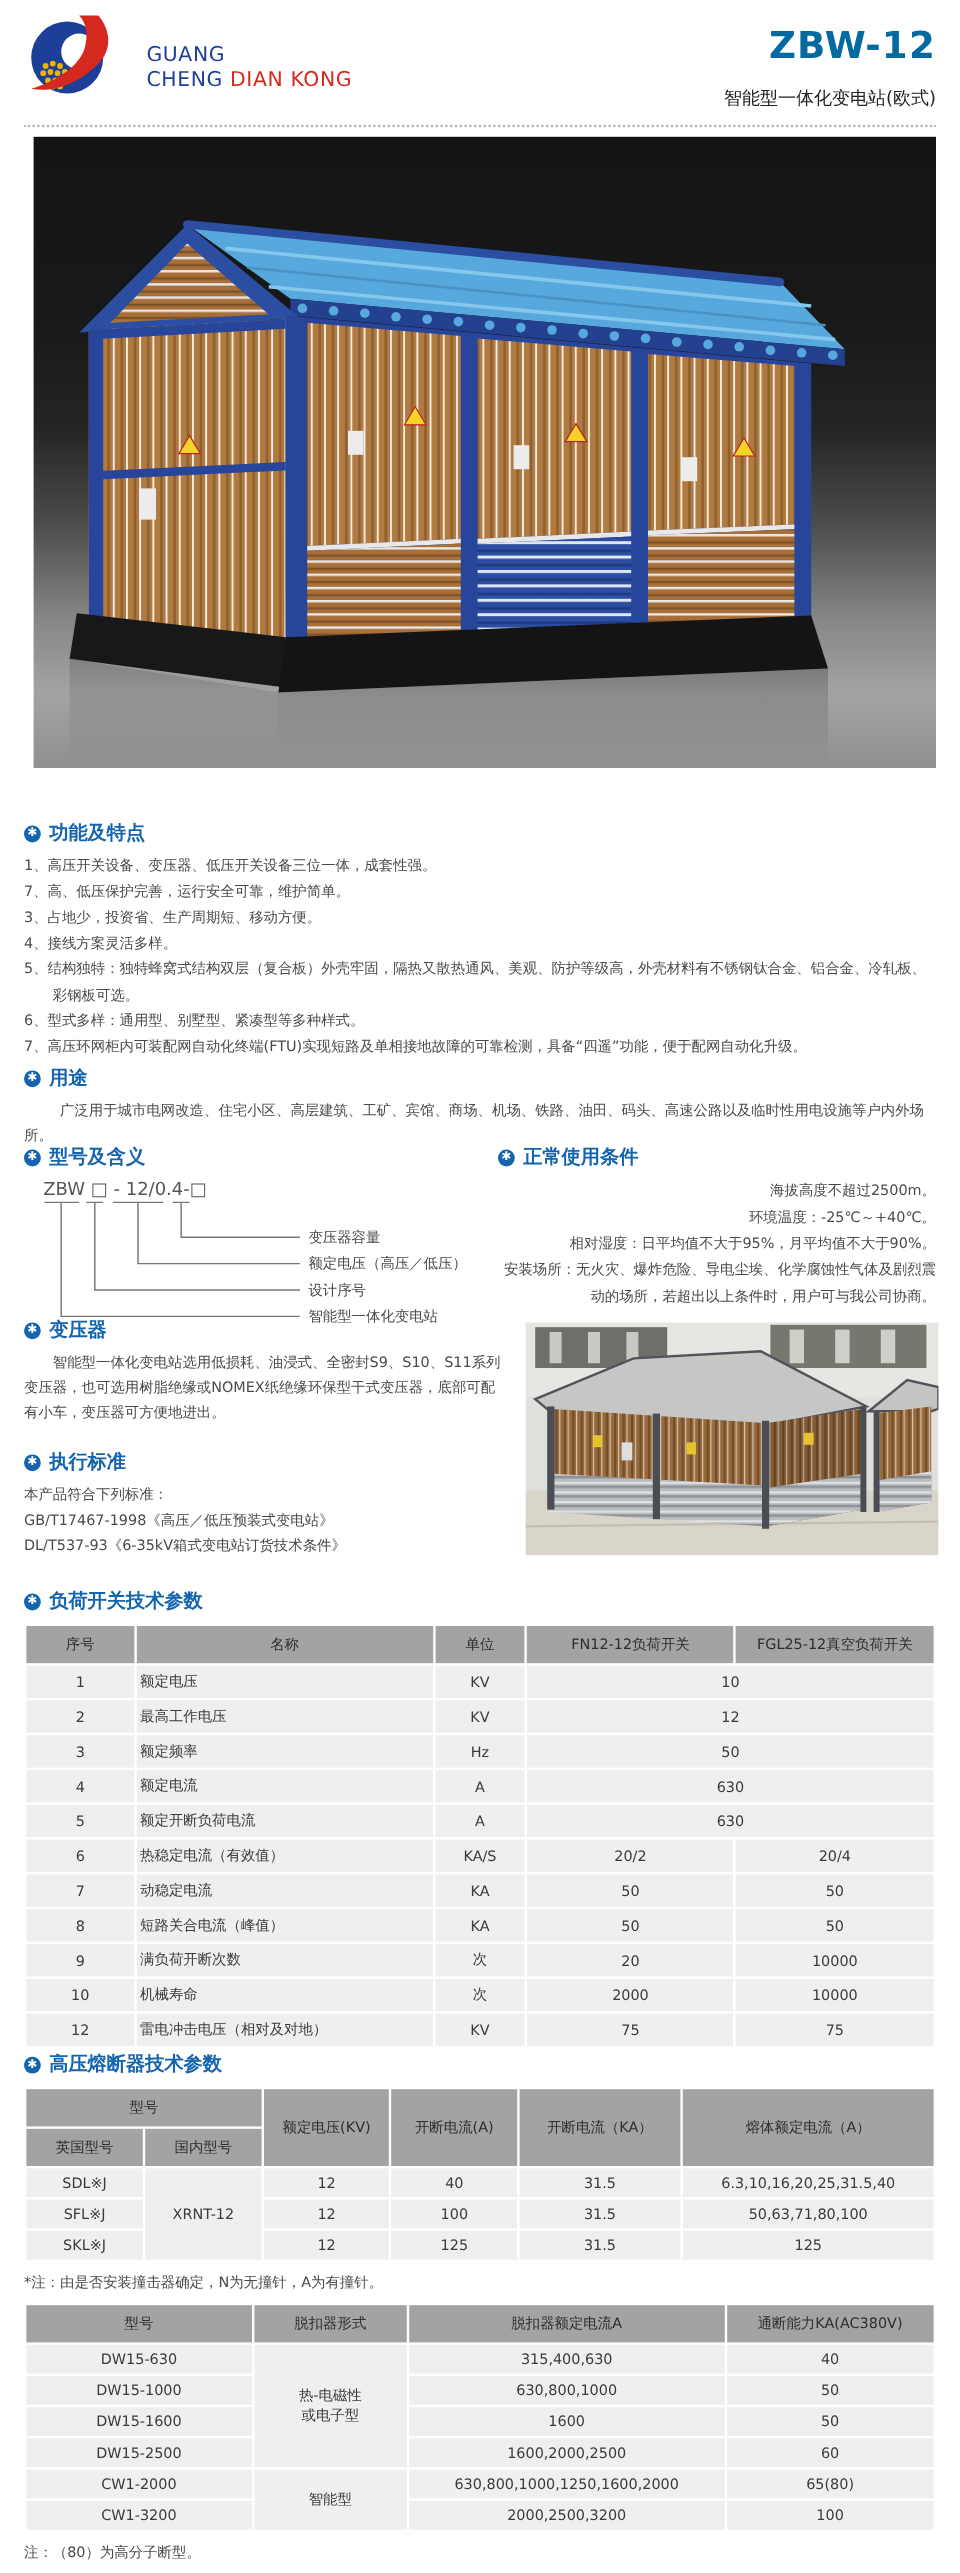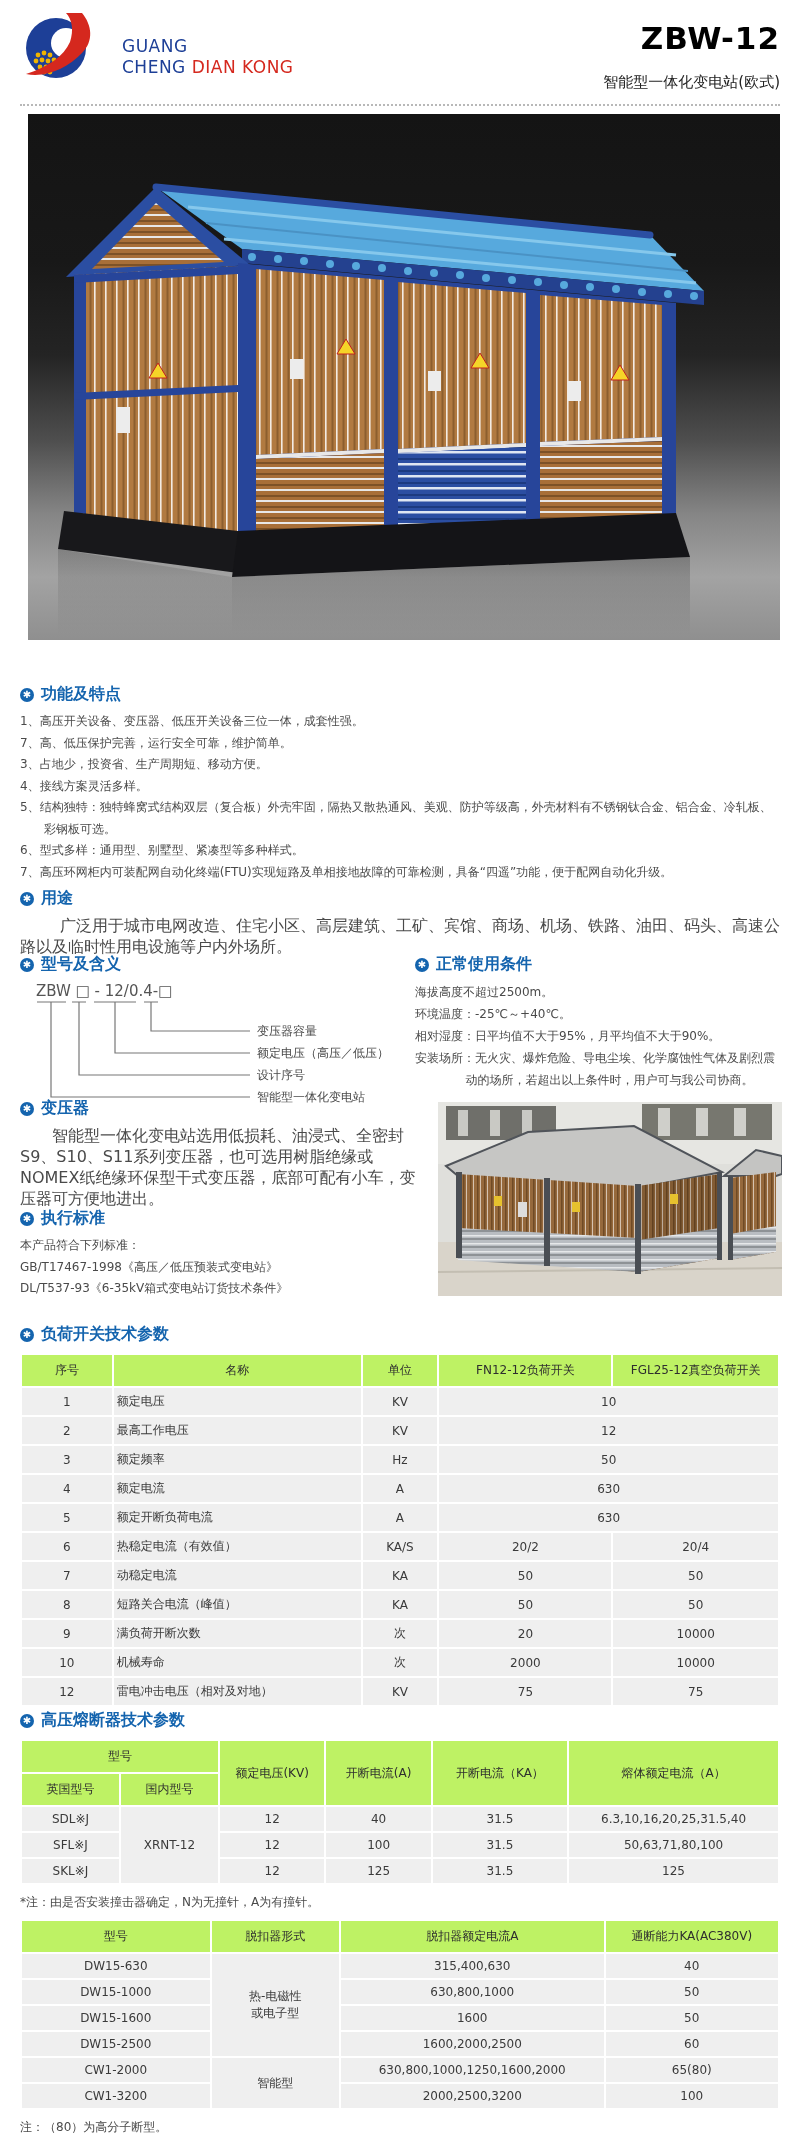--- a/index.html
+++ b/index.html
@@ -6,45 +6,45 @@
   html,body { background:#fff; }
   body { font-family:"DejaVu Sans","Liberation Sans",sans-serif; }
   #page { position:relative; width:800px; height:2144px; background:#fff; margin:0 auto; overflow:hidden; }
 
   
   .logo-box { position:absolute; left:16px; top:10px; width:104px; height:76px; }
   .logo-text { position:absolute; left:122px; top:36px; font-weight:normal; font-size:17px; line-height:21px; letter-spacing:.5px; }
   .logo-blue { color:#1d3f97; }
   .logo-red  { color:#d5281e; }
   .hdr-right { position:absolute; right:20px; top:20px; text-align:right; }
-  .hdr-model { font-size:31px; font-weight:bold; color:#000000; letter-spacing:1px; }
+  .hdr-model { font-size:31px; font-weight:bold; color:#0369a1; letter-spacing:1px; }
   .hdr-sub   { font-size:15px; color:#222; margin-top:17px; }
   .dotted-sep { position:absolute; left:20px; right:20px; top:104px; border-top:2px dotted #b8b8b8; }
 
   
   .hero { position:absolute; left:28px; top:114px; width:752px; height:526px;
           background:linear-gradient(180deg,#141414 0%,#181818 28%,#242424 46%,#4e4e4e 62%,#858585 76%,#a3a3a3 88%,#8f8f8f 100%); }
   .hero svg { display:block; }
 
   
   .sec { position:absolute; left:20px; width:760px; }
   .sec-title { color:#1464ae; font-size:16px; font-weight:bold; display:flex; align-items:center; gap:7px; margin-bottom:6px; }
   .sec-icon { flex:0 0 auto; width:14px; height:14px; border-radius:50%; background:#1464ae; color:#fff; font-size:10px; line-height:14px; text-align:center; font-weight:normal; }
   .txt-line { font-size:12px; color:#4a4a4a; line-height:21.5px; }
   .feat-line { padding-left:2em; text-indent:-2em; }
-  .cond-line { padding-left:4.2em; text-indent:-4.2em; line-height:22px; }
-  .para { font-size:16px; color:#4a4a4a; line-height:21px; }
+  .cond-line { padding-left:4.2em; text-indent:-4.2em; line-height:22px;text-align:right; }
+  .para { font-size:12px; color:#4a4a4a; line-height:21px; }
   .indent2 { text-indent:2em; }
   .indent3 { text-indent:2.5em; }
 
   .photo2 { position:absolute; left:438px; top:1102px; width:344px; height:194px; }
 
   
   .ptable { width:100%; border-collapse:separate; border-spacing:2px; table-layout:fixed; margin-top:8px; }
-  .ptable th { background:#bef264; color:#2e2e2e; font-weight:normal; font-size:12px; padding:7px 4px; text-align:center; }
+  .ptable th { background:#a3a3a3; color:#2e2e2e; font-weight:normal; font-size:12px; padding:7px 4px; text-align:center; }
   .ptable td { background:#efefef; color:#3a3a3a; font-size:12px; padding:5px 4px; text-align:center; white-space:pre-line; }
   .ptable td.left { text-align:left; padding-left:3px; }
   .note { font-size:12px; color:#4a4a4a; margin-top:9px; }
 </style>
 </head>
 <body>
 
 <div id="page">
 
   <div class="logo-box">

